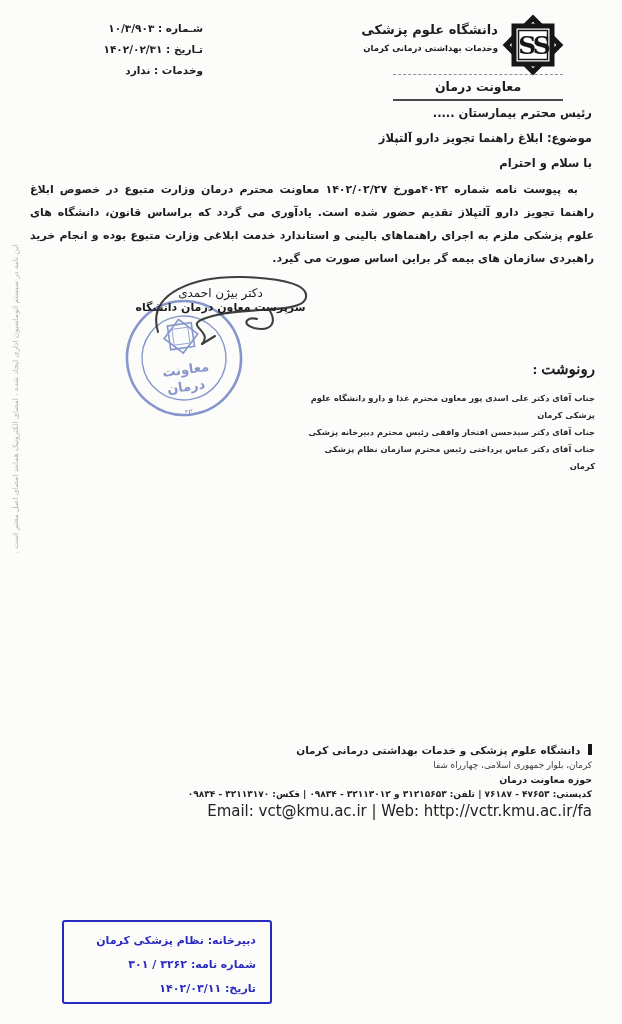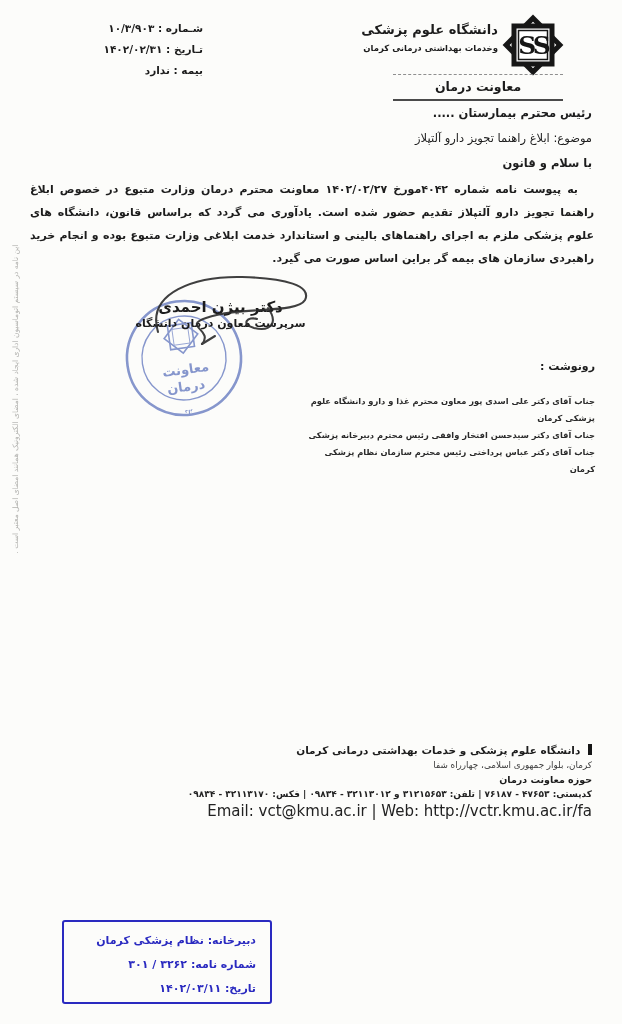--- a/index.html
+++ b/index.html
@@ -19,37 +19,37 @@
     font-size:12.5px; font-weight:bold; padding:4px 0 5px 0;
     border-top:1px dashed #8f8f8f; border-bottom:2px solid #4a4a4a; }
   
   .meta { position:absolute; left:33px; top:18px; width:170px; text-align:right;
     font-size:10.5px; font-weight:bold; line-height:21px; }
   .meta .val { font-weight:bold; }
   
   .recipient { position:absolute; left:30px; top:106px; width:562px; text-align:right;
     font-size:11.5px; font-weight:bold; }
   .subject { position:absolute; left:30px; top:131px; width:562px; text-align:right;
-    font-size:11.5px; font-weight:normal; }
+    font-size:11.5px; font-weight:bold; }
   .salutation { position:absolute; left:30px; top:156px; width:562px; text-align:right;
     font-size:11.5px; font-weight:bold; }
   .paragraph { position:absolute; left:30px; top:178px; width:564px;
     font-size:11px; font-weight:bold; line-height:23px;
     text-align:justify; text-align-last:right; text-indent:16px; }
   
   .sig { position:absolute; left:118px; top:286px; width:205px; text-align:center; z-index:4; }
-  .sig-name { font-size:15px; font-weight:bold;margin-top:12px; }
+  .sig-name { font-size:12px; font-weight:normal; }
   .sig-title { font-size:11px; font-weight:bold; margin-top:1px; }
   .sig-swoosh { position:absolute; left:118px; top:268px; width:250px; height:110px; z-index:5; }
   
   .stamp { position:absolute; left:116px; top:290px; width:136px; height:136px;
     transform:rotate(-8deg); opacity:.85; z-index:2; }
   
   .cc { position:absolute; left:298px; top:360px; width:297px; text-align:right; }
-  .cc-label { font-size:11px; font-weight:bold; margin-bottom:20px; }
+  .cc-label { font-size:15px; font-weight:bold; margin-bottom:12px;font-family:Liberation Serif, serif; }
   .cc-item { font-size:8.3px; font-weight:bold; line-height:17px; color:#2b2b2b; }
   
   .side-note { position:absolute; left:-148px; top:392px; width:332px; height:14px;
     transform:rotate(-90deg); font-size:7.5px; color:#b3b3b0; text-align:center;
     white-space:nowrap; }
   
   .footer { position:absolute; left:145px; top:744px; width:447px; text-align:right; }
   .footer-org { font-size:10.5px; font-weight:bold; }
   .footer-marker { display:inline-block; width:4px; height:11px; background:#161616;
     margin-left:4px; vertical-align:-1px; }
@@ -82,28 +82,28 @@
   <div class="meta">
     <div class="meta-line">
       <span>شـماره :</span>
       <span class="val">۱۰/۳/۹۰۳</span>
     </div>
     <div class="meta-line">
       <span>تـاریخ :</span>
       <span class="val">۱۴۰۲/۰۲/۳۱</span>
     </div>
     <div class="meta-line">
-      <span>بیمه :</span>
+      <span>وخدمات :</span>
       <span class="val">ندارد</span>
     </div>
   </div>
 
   <div class="recipient">رئیس محترم بیمارستان .....</div>
   <div class="subject">موضوع: ابلاغ راهنما تجویز دارو آلتپلاز</div>
-  <div class="salutation">با سلام و قانون</div>
+  <div class="salutation">با سلام و احترام</div>
   <div class="paragraph">به پیوست نامه شماره ۴۰۴۲مورخ ۱۴۰۲/۰۲/۲۷ معاونت محترم درمان وزارت متبوع در خصوص ابلاغ راهنما تجویز دارو آلتپلاز تقدیم حضور شده است. یادآوری می گردد که  براساس قانون، دانشگاه های علوم پزشکی ملزم به اجرای راهنماهای بالینی و استاندارد خدمت  ابلاغی وزارت متبوع بوده و انجام خرید راهبردی سازمان های بیمه گر براین اساس صورت می گیرد.</div>
 
   <div class="sig">
     <div class="sig-name">دکتر بیژن احمدی</div>
     <div class="sig-title">سرپرست معاون درمان دانشگاه</div>
   </div>
   <svg class="sig-swoosh" viewBox="0 0 250 110">
     <g fill="none" stroke="#2b2b2b" stroke-width="2.1" stroke-linecap="round" opacity="0.9">
       <path d="M40,64 C28,24 78,8 124,9 C168,10 194,18 187,32 C179,46 122,38 88,50 C64,58 96,62 84,76"></path>
       <path d="M84,76 L97,68"></path>

